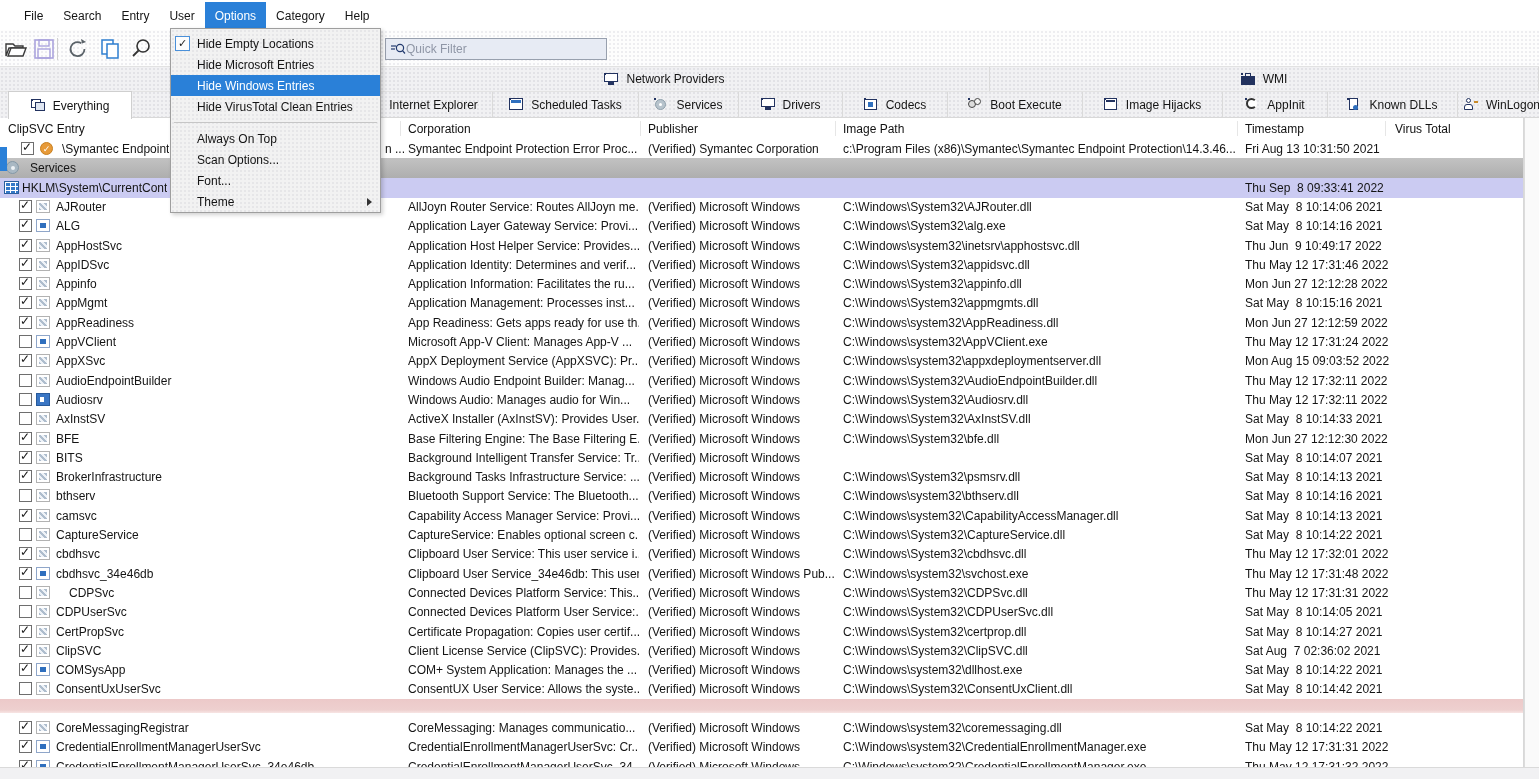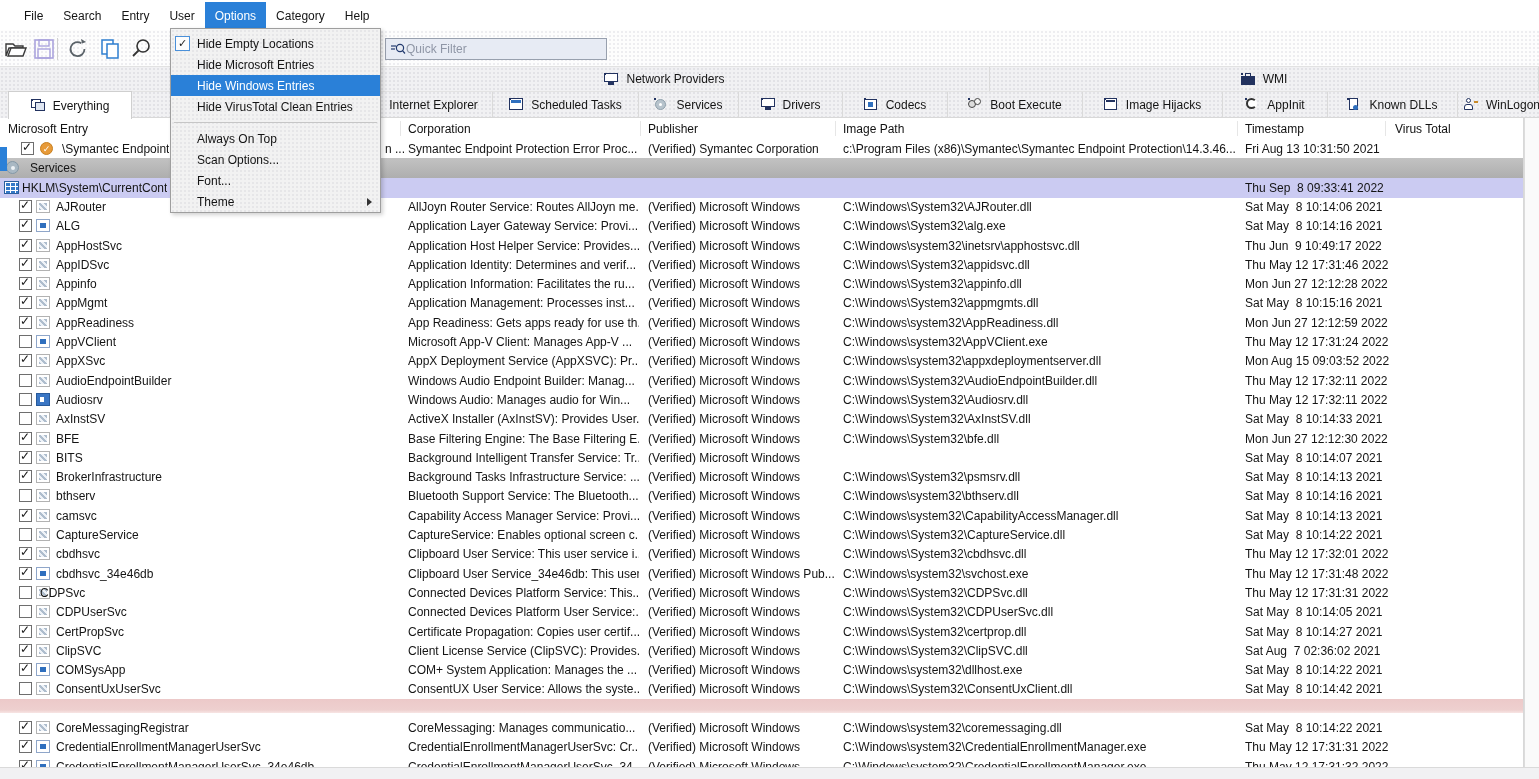--- a/index.html
+++ b/index.html
@@ -277,21 +277,21 @@
             <i class="bx b3"></i>
           </span>
           <span>WinLogon</span>
         </div>
       </div>
     <div class="bluechip"></div>
   </div>
 
   <div class="listview">
     <div class="lv-header" id="lvheader">
-        <div class="hcell" style="left: 8px;">Microsoft Entry</div>
+        <div class="hcell" style="left: 8px;">ClipSVC Entry</div>
         <div class="hcell" style="left: 408px;">Corporation</div>
         <div class="hcell" style="left: 648px;">Publisher</div>
         <div class="hcell" style="left: 843px;">Image Path</div>
         <div class="hcell" style="left: 1245px;">Timestamp</div>
         <div class="hcell" style="left: 1395px;">Virus Total</div>
         <div class="hsep" style="left: 400px;"></div>
         <div class="hsep" style="left: 640px;"></div>
         <div class="hsep" style="left: 835px;"></div>
         <div class="hsep" style="left: 1237px;"></div>
         <div class="hsep" style="left: 1385px;"></div>
@@ -565,21 +565,21 @@
           <div class="cell c-desc">Clipboard User Service_34e46db: This user...</div>
           <div class="cell c-pub">(Verified) Microsoft Windows Pub...</div>
           <div class="cell c-path">C:\Windows\system32\svchost.exe</div>
           <div class="cell c-time">Thu May 12 17:31:48 2022</div>
         </div>
         <div class="row" style="top: 443.9px;">
           <div class="cb" style="left: 19px;"></div>
           <div class="ri i-dll" style="left: 36px;">
             <i></i>
           </div>
-          <div class="cell" style="left: 40px; width: 340px;">CDPSvc</div>
+          <div class="cell" style="left: 69px; width: 340px;">CDPSvc</div>
           <div class="cell c-desc">Connected Devices Platform Service: This...</div>
           <div class="cell c-pub">(Verified) Microsoft Windows</div>
           <div class="cell c-path">C:\Windows\System32\CDPSvc.dll</div>
           <div class="cell c-time">Thu May 12 17:31:31 2022</div>
         </div>
         <div class="row" style="top: 463.2px;">
           <div class="cb" style="left: 19px;"></div>
           <div class="ri i-dll" style="left: 36px;">
             <i></i>
           </div>

